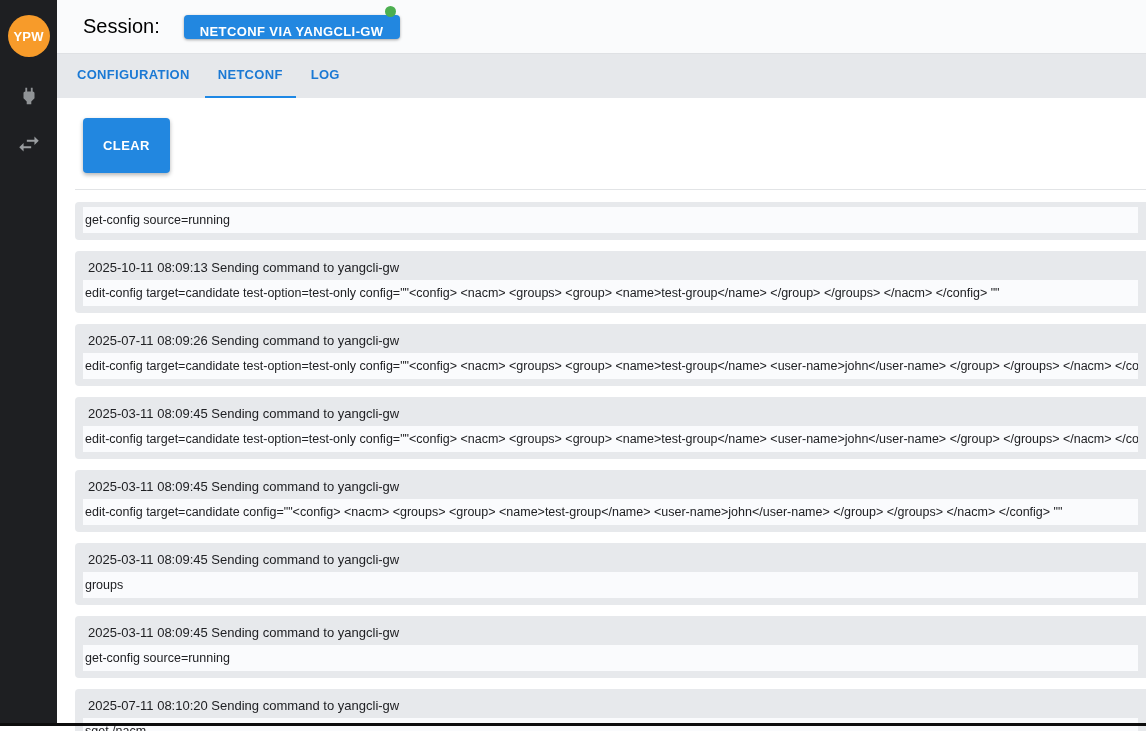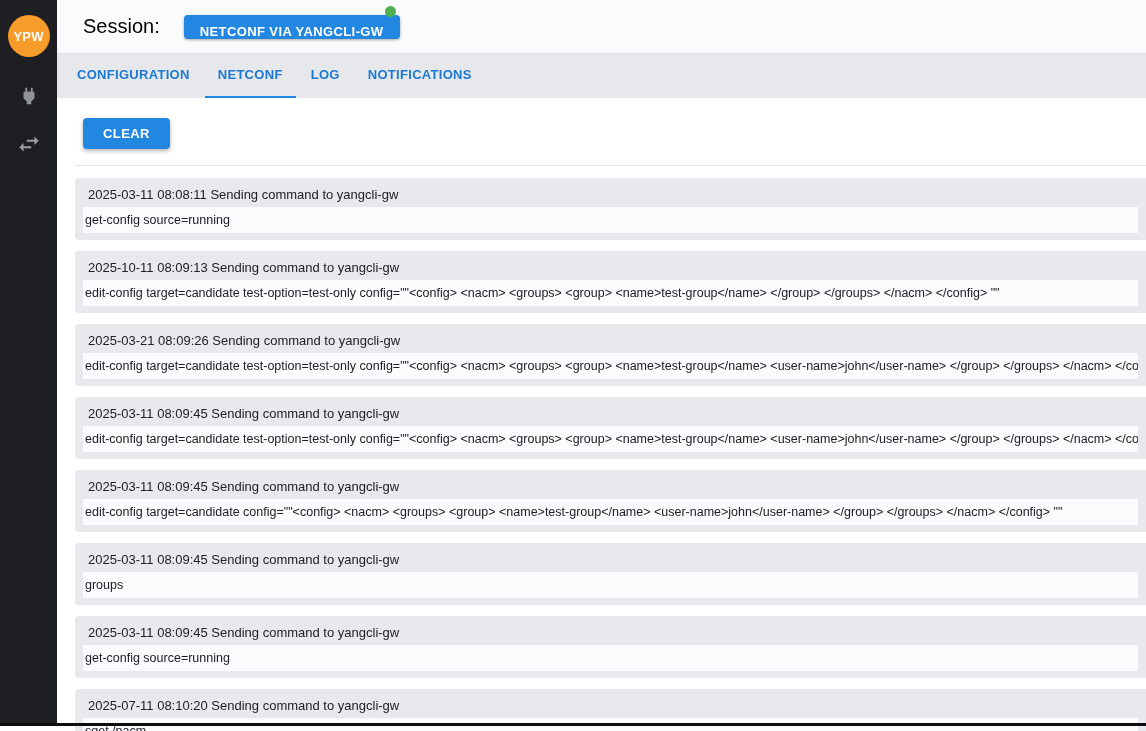--- a/index.html
+++ b/index.html
@@ -44,21 +44,21 @@
     font-size:13px; font-weight:bold; letter-spacing:.3px;
     color:var(--tab-blue); border-bottom:2px solid transparent; cursor:pointer;
   }
   .tab.active { border-bottom-color:#1e88e5; }
 
   .content { padding-top:20px; }
   .toolbar { padding-left:26px; }
   .clear-btn {
     background:var(--accent-blue); color:#fff;
     font-family:"Liberation Sans", sans-serif; font-size:13px; font-weight:bold; letter-spacing:.4px;
-    padding:8px 20px; border:none; border-radius:4px;
+    padding:20px 20px; border:none; border-radius:4px;
     box-shadow:0 2px 4px rgba(0,0,0,.3); cursor:pointer;
   }
 
   .log {
     margin:16px 0 0 18px; border-top:1px solid #e2e4e6; padding-top:12px;
   }
   .entry {
     background:#e7e9ec; border-radius:4px 0 0 4px;
     padding:5px 8px 7px 8px; margin-bottom:11px;
   }
@@ -97,42 +97,40 @@
     <button class="session-btn">NETCONF VIA YANGCLI-GW</button>
     <span style="position:relative;width:0;height:0;display:inline-block;">
       <span class="dot" style="position:absolute;left:-15px;top:-21px;width:11px;height:11px;border-radius:50%;background:var(--status-green);"></span>
     </span>
   </div>
 
   <div class="tabs">
     <div class="tab">CONFIGURATION</div>
     <div class="tab active">NETCONF</div>
     <div class="tab">LOG</div>
-    <div class="tab">NOTIFICATIONS</div>
   </div>
 
   <div class="content">
     <div class="toolbar">
       <button class="clear-btn">CLEAR</button>
     </div>
 
     <div class="log">
 
       <div class="entry">
-        <div class="entry-header">2025-03-11 08:08:11 Sending command to yangcli-gw</div>
         <div class="entry-cmd">get-config source=running</div>
       </div>
 
       <div class="entry">
         <div class="entry-header">2025-10-11 08:09:13 Sending command to yangcli-gw</div>
         <div class="entry-cmd">edit-config target=candidate test-option=test-only config=""&lt;config&gt; &lt;nacm&gt; &lt;groups&gt; &lt;group&gt; &lt;name&gt;test-group&lt;/name&gt; &lt;/group&gt; &lt;/groups&gt; &lt;/nacm&gt; &lt;/config&gt; ""</div>
       </div>
 
       <div class="entry">
-        <div class="entry-header">2025-03-21 08:09:26 Sending command to yangcli-gw</div>
+        <div class="entry-header">2025-07-11 08:09:26 Sending command to yangcli-gw</div>
         <div class="entry-cmd">edit-config target=candidate test-option=test-only config=""&lt;config&gt; &lt;nacm&gt; &lt;groups&gt; &lt;group&gt; &lt;name&gt;test-group&lt;/name&gt; &lt;user-name&gt;john&lt;/user-name&gt; &lt;/group&gt; &lt;/groups&gt; &lt;/nacm&gt; &lt;/config&gt; ""</div>
       </div>
 
       <div class="entry">
         <div class="entry-header">2025-03-11 08:09:45 Sending command to yangcli-gw</div>
         <div class="entry-cmd">edit-config target=candidate test-option=test-only config=""&lt;config&gt; &lt;nacm&gt; &lt;groups&gt; &lt;group&gt; &lt;name&gt;test-group&lt;/name&gt; &lt;user-name&gt;john&lt;/user-name&gt; &lt;/group&gt; &lt;/groups&gt; &lt;/nacm&gt; &lt;/config&gt; ""</div>
       </div>
 
       <div class="entry">
         <div class="entry-header">2025-03-11 08:09:45 Sending command to yangcli-gw</div>

